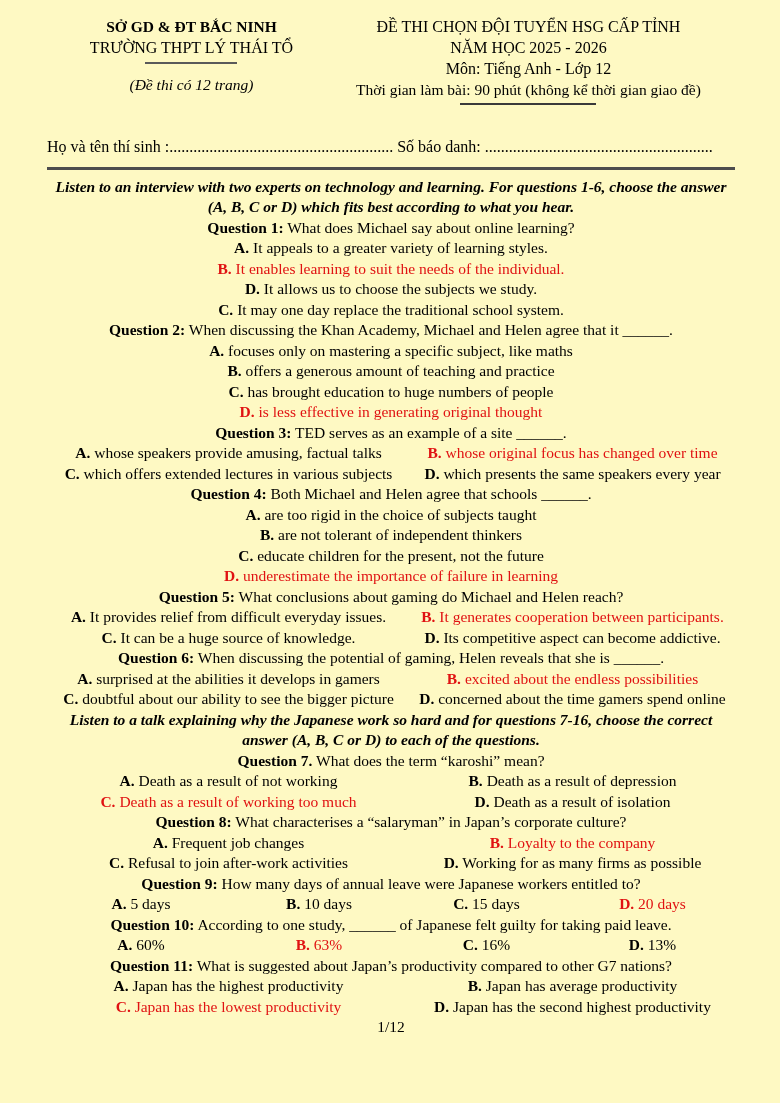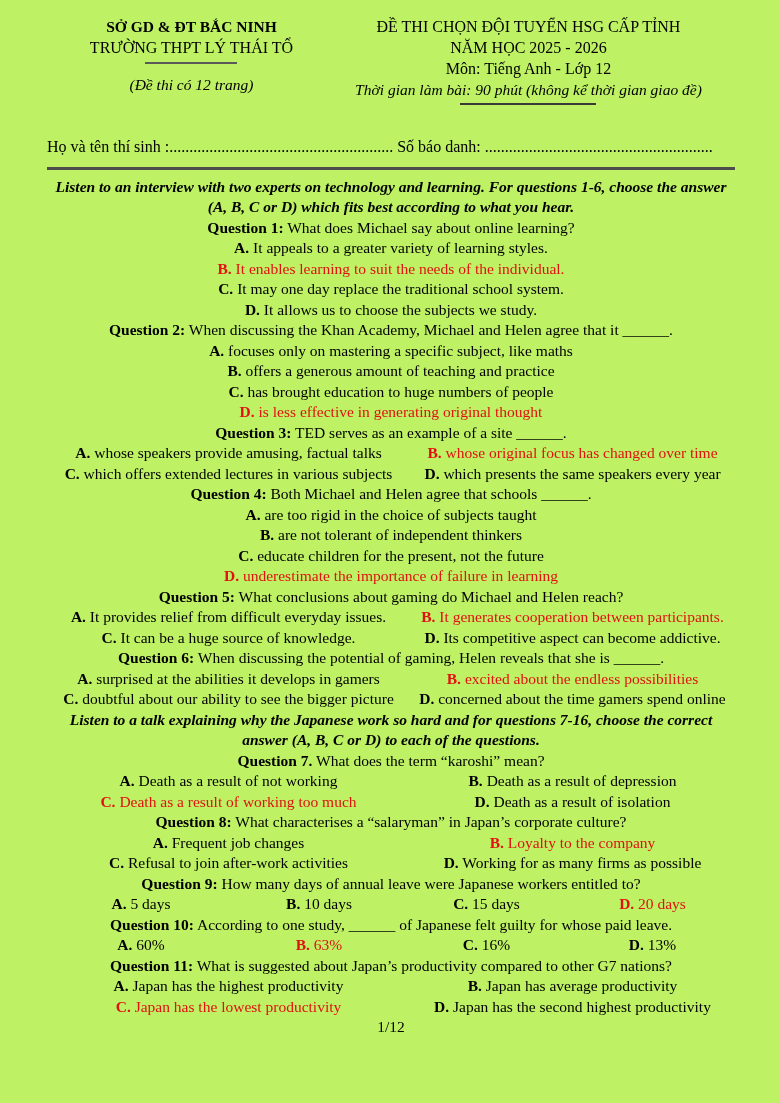--- a/index.html
+++ b/index.html
@@ -1,21 +1,21 @@
 <!DOCTYPE html>
 <html style="--answer-red: #e01212;"><head>
 <meta charset="utf-8">
 <style>
   html, body { margin: 0; padding: 0; background: #ffffff; }
   .page {
     position: relative;
     width: 780px; height: 1103px;
     box-sizing: border-box;
     padding: 16px 45px 0 47px;
-    background: #bef264;
+    background: #fef9c3;
     font-family: "Liberation Serif", "DejaVu Serif", serif;
     font-size: 15.5px;
     line-height: 20.5px;
     color: #000;
     overflow: hidden;
   }
   
   .header { display: flex; }
   .header-left { width: 42%; text-align: center; }
   .header-right { width: 58%; text-align: center; padding-right: 14px; box-sizing: border-box; }
@@ -25,21 +25,21 @@
   .official-box {
     display: inline-block;
     border: 2px solid #2a2a2a;
     padding: 3px 18px;
     font-weight: bold;
     font-size: 16px;
     margin-top: 6px;
   }
   .pages-note { font-style: italic; font-size: 15.5px; margin-top: 11px; }
   .h-title { font-weight: normal; font-size: 16px; line-height: 21px; }
-  .h-duration { font-style: italic; font-size: 15.5px; line-height: 21px; }
+  .h-duration { font-size: 15.5px; line-height: 21px; }
   .short-rule2 { width: 136px; border: 0; border-top: 2px solid #3a3a3a; margin: 3px auto 0; }
   
   .candidate-line { margin-top: 32px; white-space: nowrap; overflow: hidden; font-size: 16px; }
   .thick-rule { height: 3px; background: #4d4d4d; border: 0; margin: 9px 0 7px; }
   
   p { margin: 0; padding: 0; text-align: center; }
   .instr { font-weight: bold; font-style: italic; }
   .stem b, .opt b { font-weight: bold; }
   .grid2 { display: grid; grid-template-columns: 363px 1fr; }
   .grid4 { display: grid; grid-template-columns: 188px 168px 167px 1fr; }
@@ -73,22 +73,22 @@
   </div>
 
   <hr class="thick-rule">
 
   <p class="instr">Listen to an interview with two experts on technology and learning. For questions 1-6, choose the answer (A, B, C or D) which fits best according to what you hear.</p>
 
   <div>
     <p class="stem"><b>Question 1:</b> <span>What does Michael say about online learning?</span></p>
     <p class="opt"><b>A.</b> <span>It appeals to a greater variety of learning styles.</span></p>
     <p class="opt red"><b>B.</b> <span>It enables learning to suit the needs of the individual.</span></p>
+    <p class="opt"><b>D.</b> <span>It allows us to choose the subjects we study.</span></p>
     <p class="opt"><b>C.</b> <span>It may one day replace the traditional school system.</span></p>
-    <p class="opt"><b>D.</b> <span>It allows us to choose the subjects we study.</span></p>
   </div>
 
   <div>
     <p class="stem"><b>Question 2:</b> <span>When discussing the Khan Academy, Michael and Helen agree that it ______.</span></p>
     <p class="opt"><b>A.</b> <span>focuses only on mastering a specific subject, like maths</span></p>
     <p class="opt"><b>B.</b> <span>offers a generous amount of teaching and practice</span></p>
     <p class="opt"><b>C.</b> <span>has brought education to huge numbers of people</span></p>
     <p class="opt red"><b>D.</b> <span>is less effective in generating original thought</span></p>
   </div>
 
@@ -156,21 +156,21 @@
     <p class="stem"><b>Question 9:</b> <span>How many days of annual leave were Japanese workers entitled to?</span></p>
     <div class="grid4">
       <p class="opt"><b>A.</b> <span>5 days</span></p>
       <p class="opt"><b>B.</b> <span>10 days</span></p>
       <p class="opt"><b>C.</b> <span>15 days</span></p>
       <p class="opt red"><b>D.</b> <span>20 days</span></p>
     </div>
   </div>
 
   <div>
-    <p class="stem"><b>Question 10:</b> <span>According to one study, ______ of Japanese felt guilty for whose paid leave.</span></p>
+    <p class="stem"><b>Question 10:</b> <span>According to one study, ______ of Japanese felt guilty for taking paid leave.</span></p>
     <div class="grid4">
       <p class="opt"><b>A.</b> <span>60%</span></p>
       <p class="opt red"><b>B.</b> <span>63%</span></p>
       <p class="opt"><b>C.</b> <span>16%</span></p>
       <p class="opt"><b>D.</b> <span>13%</span></p>
     </div>
   </div>
 
   <div>
     <p class="stem"><b>Question 11:</b> <span>What is suggested about Japan’s productivity compared to other G7 nations?</span></p>

